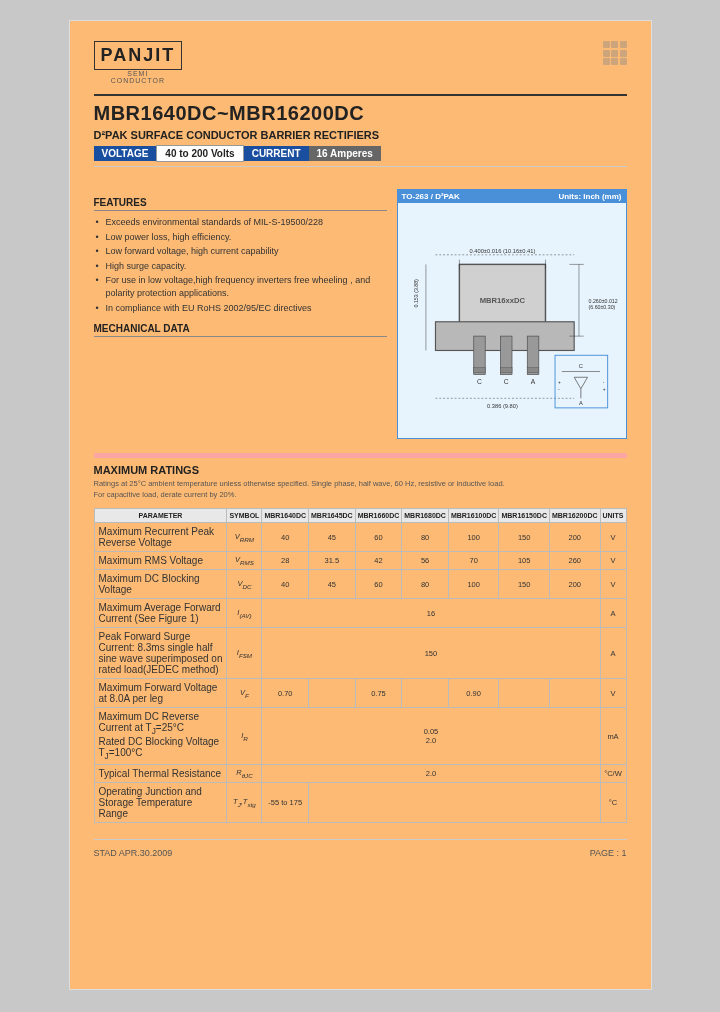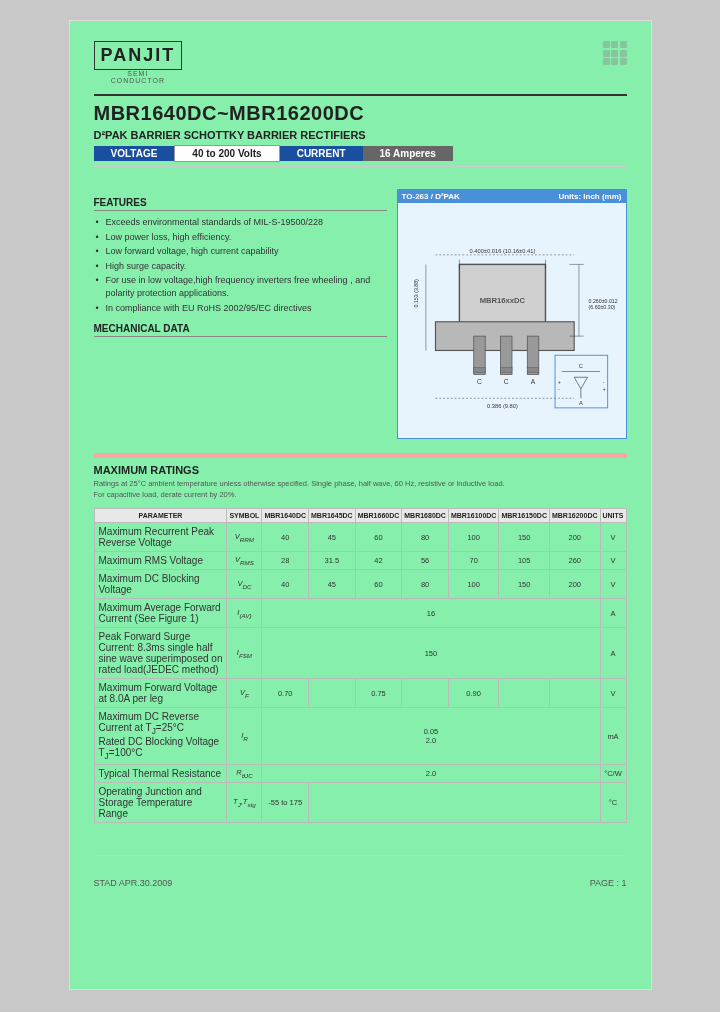--- a/index.html
+++ b/index.html
@@ -7,21 +7,21 @@
       background: #c8c8c8;
       font-family: Arial, sans-serif;
       font-size: 11px;
       display: flex;
       justify-content: center;
       align-items: flex-start;
       min-height: 1012px;
       padding: 20px;
     }
     .page {
-      background: #86efac;
+      background: #fdba74;
       width: 583px;
       min-height: 970px;
       padding: 20px 24px 16px 24px;
       position: relative;
       border: 1px solid #ddd;
     }
     .logo-area {
       display: flex;
       align-items: flex-start;
       justify-content: space-between;
@@ -75,21 +75,21 @@
       color: #222;
       margin-top: 4px;
     }
     .badge-row {
       display: flex;
       align-items: center;
       gap: 0;
       margin-top: 4px;
     }
     .badge {
-      padding: 2px 17px;
+      padding: 2px 8px;
       font-size: 10px;
       font-weight: bold;
     }
     .badge-blue {
       background: #1a4fa0;
       color: #fff;
     }
     .badge-white {
       background: #fff;
       color: #222;
@@ -221,23 +221,23 @@
       padding-left: 4px;
       font-size: 10px;
     }
     table td.symbol-col {
       font-style: italic;
     }
     .footer {
       display: flex;
       justify-content: space-between;
       align-items: center;
-      margin-top: 32px;
+      margin-top: 16px;
       border-top: 1px solid #ccc;
-      padding-top: 22px;
+      padding-top: 8px;
       font-size: 9px;
       color: #555;
     }
     .diagram-svg {
       width: 100%;
       height: 100%;
     }
   </style>
 </head>
 <body>
@@ -259,21 +259,21 @@
         <span></span>
         <span></span>
       <span></span>
         <span></span>
         <span></span>
     </div>
   </div>
 
   <div class="title-section">
     <div class="main-title">MBR1640DC~MBR16200DC</div>
-    <div class="subtitle">D²PAK BARRIER SCHOTTKY BARRIER RECTIFIERS</div>
+    <div class="subtitle">D²PAK SURFACE CONDUCTOR BARRIER RECTIFIERS</div>
     <div class="badge-row">
       <span class="badge badge-blue">VOLTAGE</span>
       <span class="badge badge-white">40 to 200 Volts</span>
       <span class="badge badge-current">CURRENT</span>
       <span class="badge badge-gray">16 Amperes</span>
     </div>
   </div>
 
   <div class="content-area">
     <div class="left-content">

